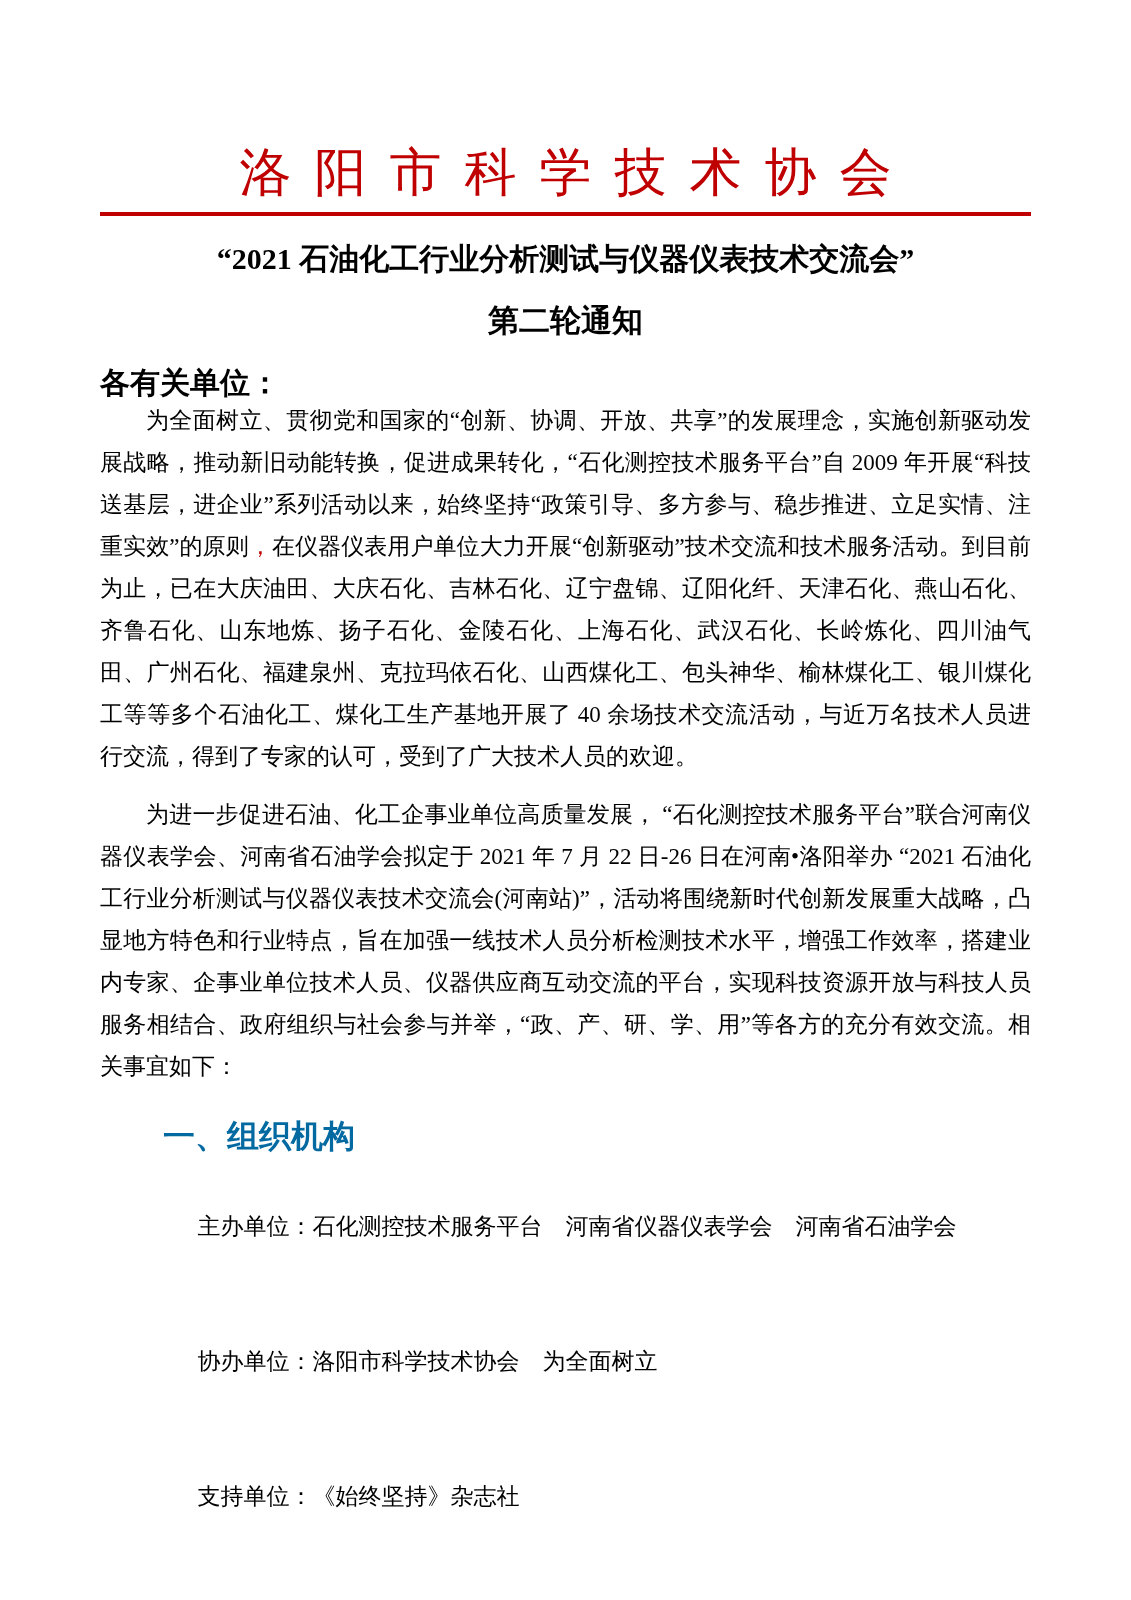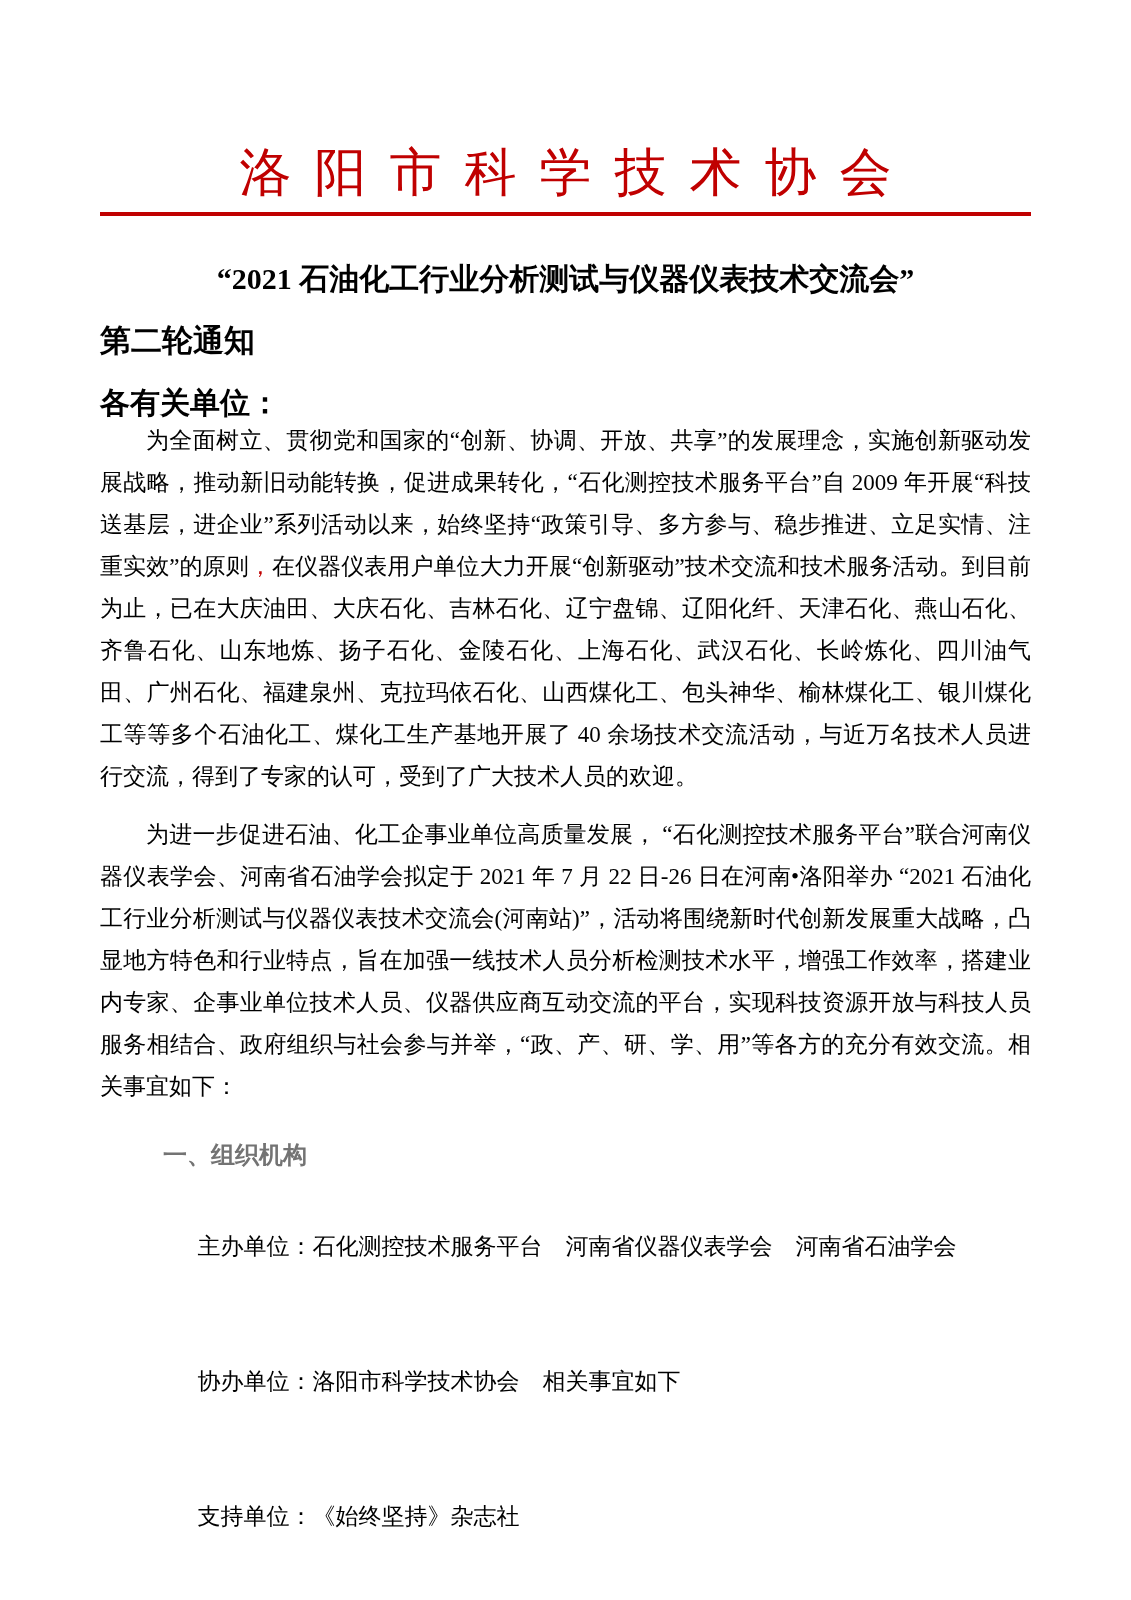--- a/index.html
+++ b/index.html
@@ -28,29 +28,30 @@
     padding-left: 23px;
     font-weight: normal;
     white-space: nowrap;
   }
   .masthead-rule {
     border: none;
     border-top: 4px solid transparent; 
     margin: 8px 0 0 0;
   }
   .doc-title {
-    margin-top: 44px;
+    margin-top: 24px;
     text-align: center;
     font-size: 30px;
     line-height: 38px;
     font-weight: bold;
     color: #000000;
   }
   .doc-subtitle {
     margin-top: 24px;
+    text-align: center;
     font-size: 31px;
     line-height: 38px;
     font-weight: bold;
     color: #000000;
   }
   .salutation {
     margin-top: 26px;
     font-size: 30px;
     line-height: 34px;
     font-weight: bold;
@@ -62,25 +63,25 @@
     font-size: 23px;
     line-height: 42px;
     text-align: justify;
     text-indent: 2em;
     color: #000000;
   }
   .body-para.first { margin-top: 0; }
   .body-para.second { margin-top: 16px; }
   .section-heading {
     margin: 26px 0 0 63px;
-    font-size: 24px;
+    font-size: 32px;
     line-height: 45px;
     font-weight: bold;
-    font-family: Liberation Mono, monospace;
-    color: #737373;
+    font-family: Liberation Sans, sans-serif;
+    color: #0369a1;
   }
   .org-list { margin: 0; }
   .org-item {
     margin-left: 63px;
     font-size: 23px;
     line-height: 45px;
     color: #000000;
     white-space: pre-wrap;
   }
   .org-label {
@@ -112,21 +113,21 @@
 
   <div class="section-heading">一、组织机构</div>
 
   <div class="org-list">
 
     <div class="org-item">
       <span class="org-label">主办单位：</span><span class="org-value">石化测控技术服务平台　河南省仪器仪表学会　河南省石油学会</span>
     </div>
 
     <div class="org-item">
-      <span class="org-label">协办单位：</span><span class="org-value">洛阳市科学技术协会　相关事宜如下</span>
+      <span class="org-label">协办单位：</span><span class="org-value">洛阳市科学技术协会　为全面树立</span>
     </div>
 
     <div class="org-item">
       <span class="org-label">支持单位：</span><span class="org-value">《始终坚持》杂志社</span>
     </div>
 
   </div>
 
 </div>
 

